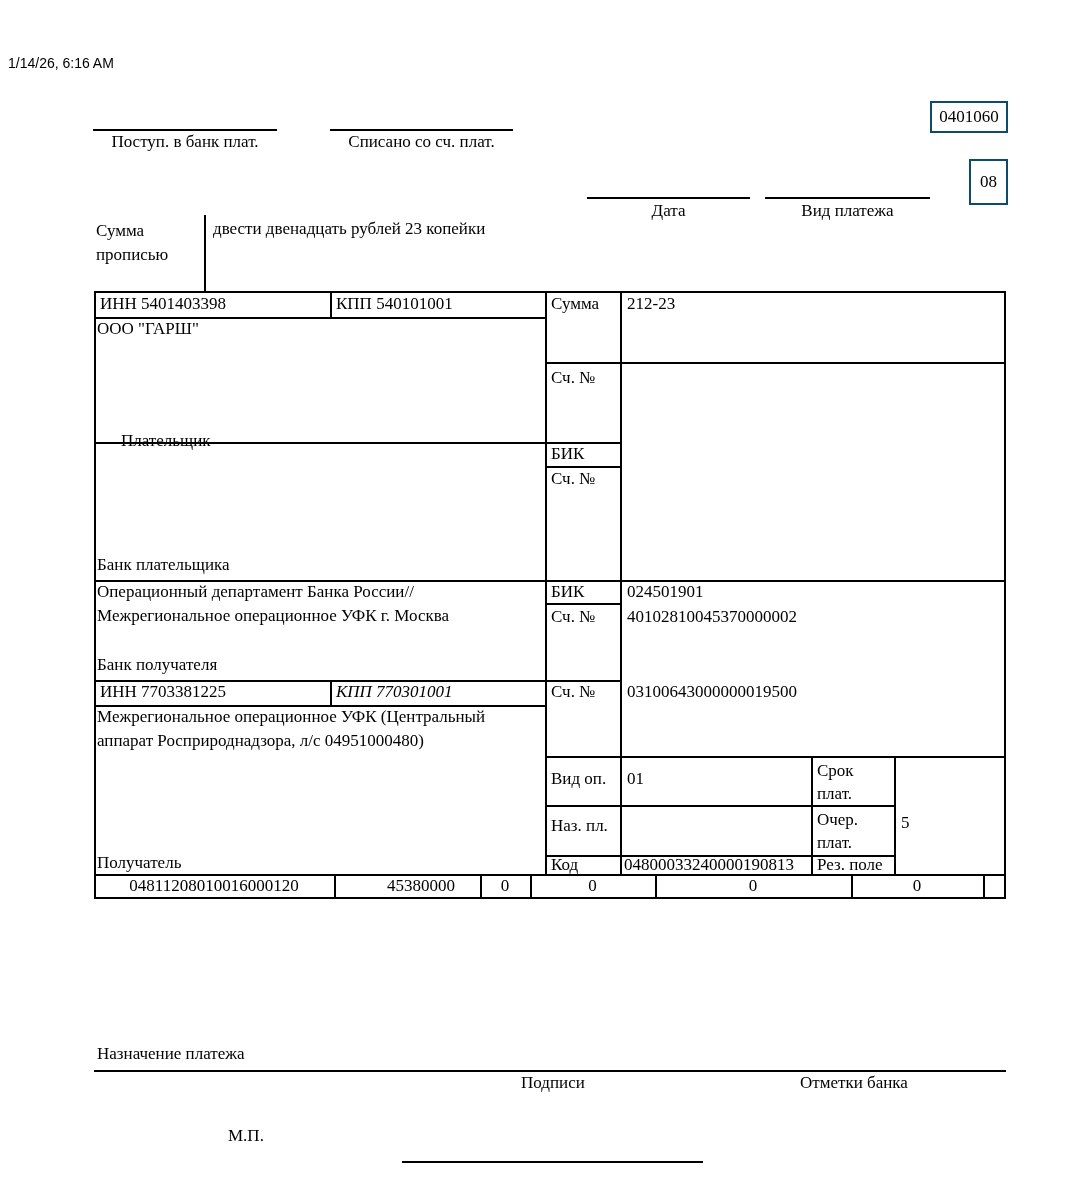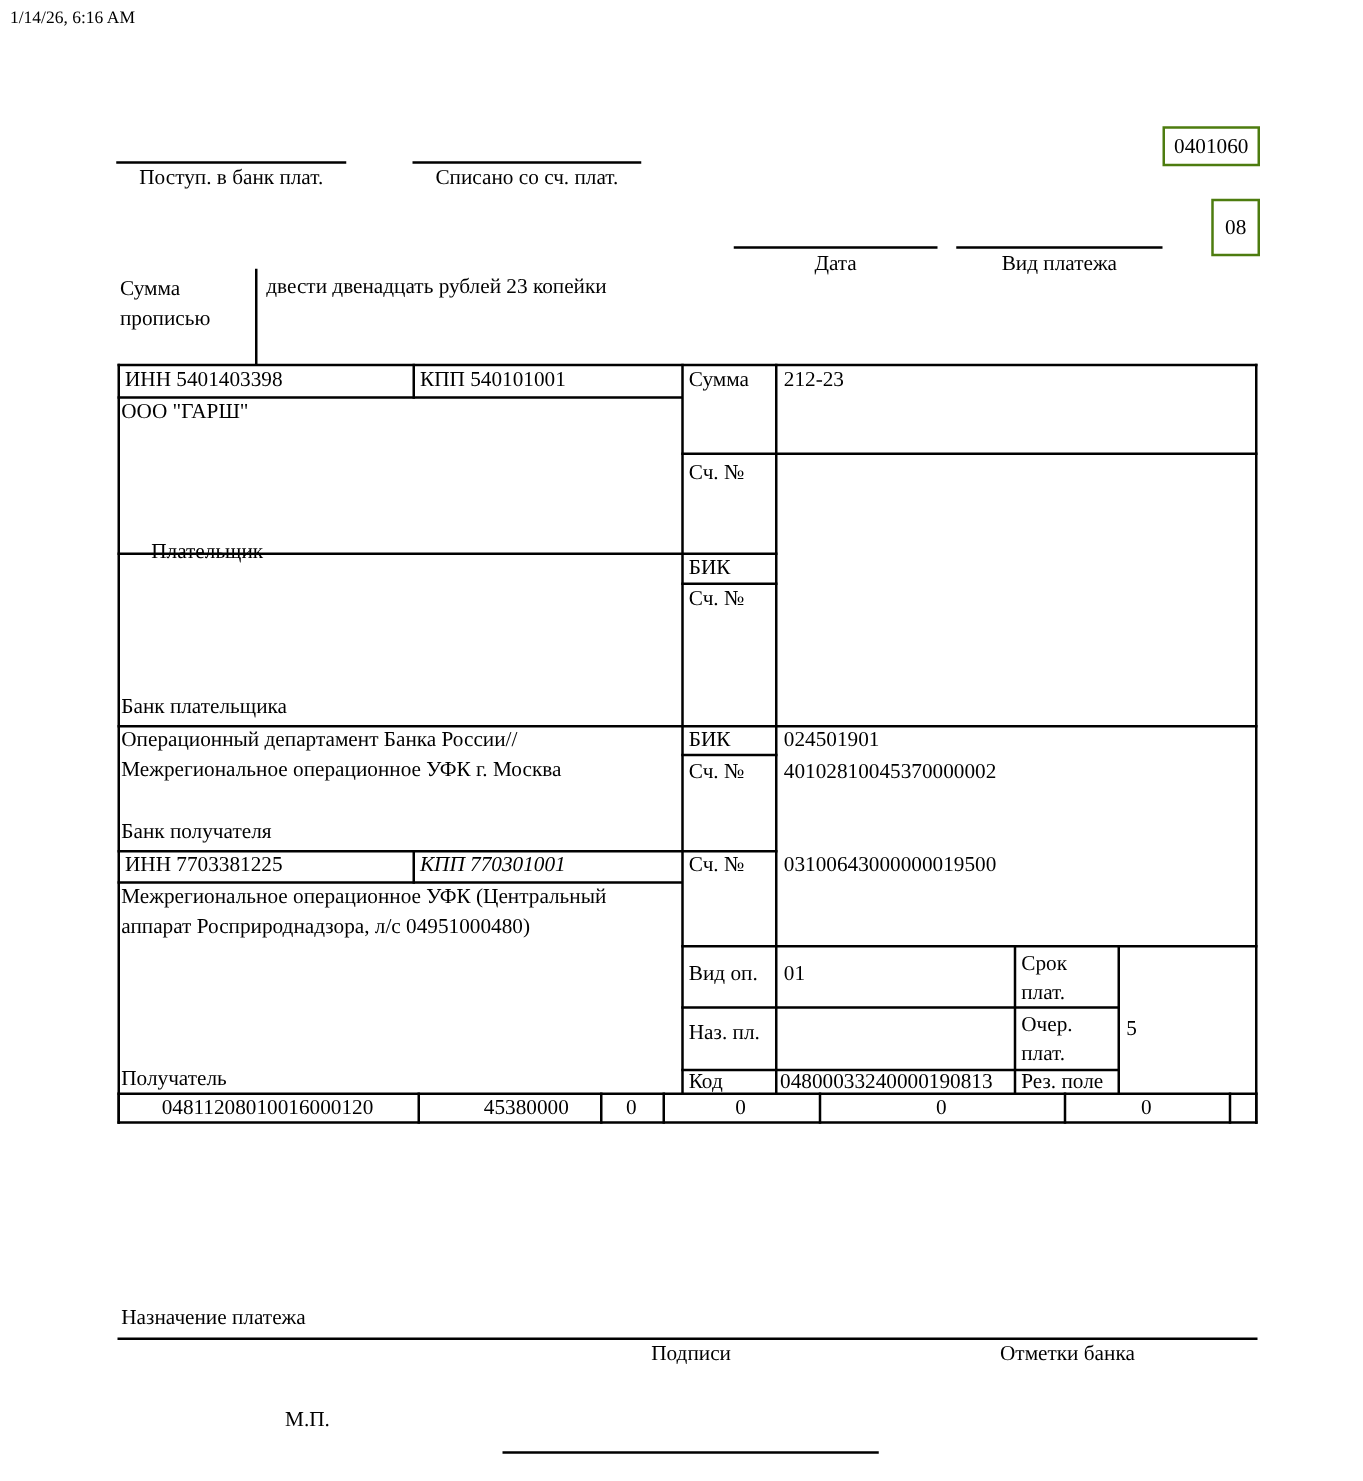--- a/index.html
+++ b/index.html
@@ -3,22 +3,22 @@
 <meta charset="utf-8">
 <style>
   html,body{margin:0;padding:0;background:#fff;}
   .page{position:relative;width:1090px;height:1185px;background:#fff;
         font-family:"Liberation Serif",serif;font-size:17px;color:#000;overflow:hidden;}
   .t{position:absolute;white-space:nowrap;line-height:1.18;}
   .ctr{text-align:center;}
   .wrap{white-space:normal;}
   .hl{position:absolute;height:2px;background:#000;}
   .vl{position:absolute;width:2px;background:#000;}
-  .box{position:absolute;border:2px solid #4d7c0f;display:flex;align-items:center;justify-content:center;}
-  .sans{font-family:Liberation Serif, serif;font-size:14px;}
+  .box{position:absolute;border:2px solid #0c4a6e;display:flex;align-items:center;justify-content:center;}
+  .sans{font-family:Liberation Sans, sans-serif;font-size:14px;margin-top:48px;}
   .title{font-weight:bold;font-size:21px;letter-spacing:.3px;}
 </style>
 </head>
 <body>
 
 <div class="page">
 
   <div class="t sans" style="left:8px;top:7px;">1/14/26, 6:16 AM</div>
 
   <div class="hl" style="left:93px;top:129px;width:184px;"></div>

